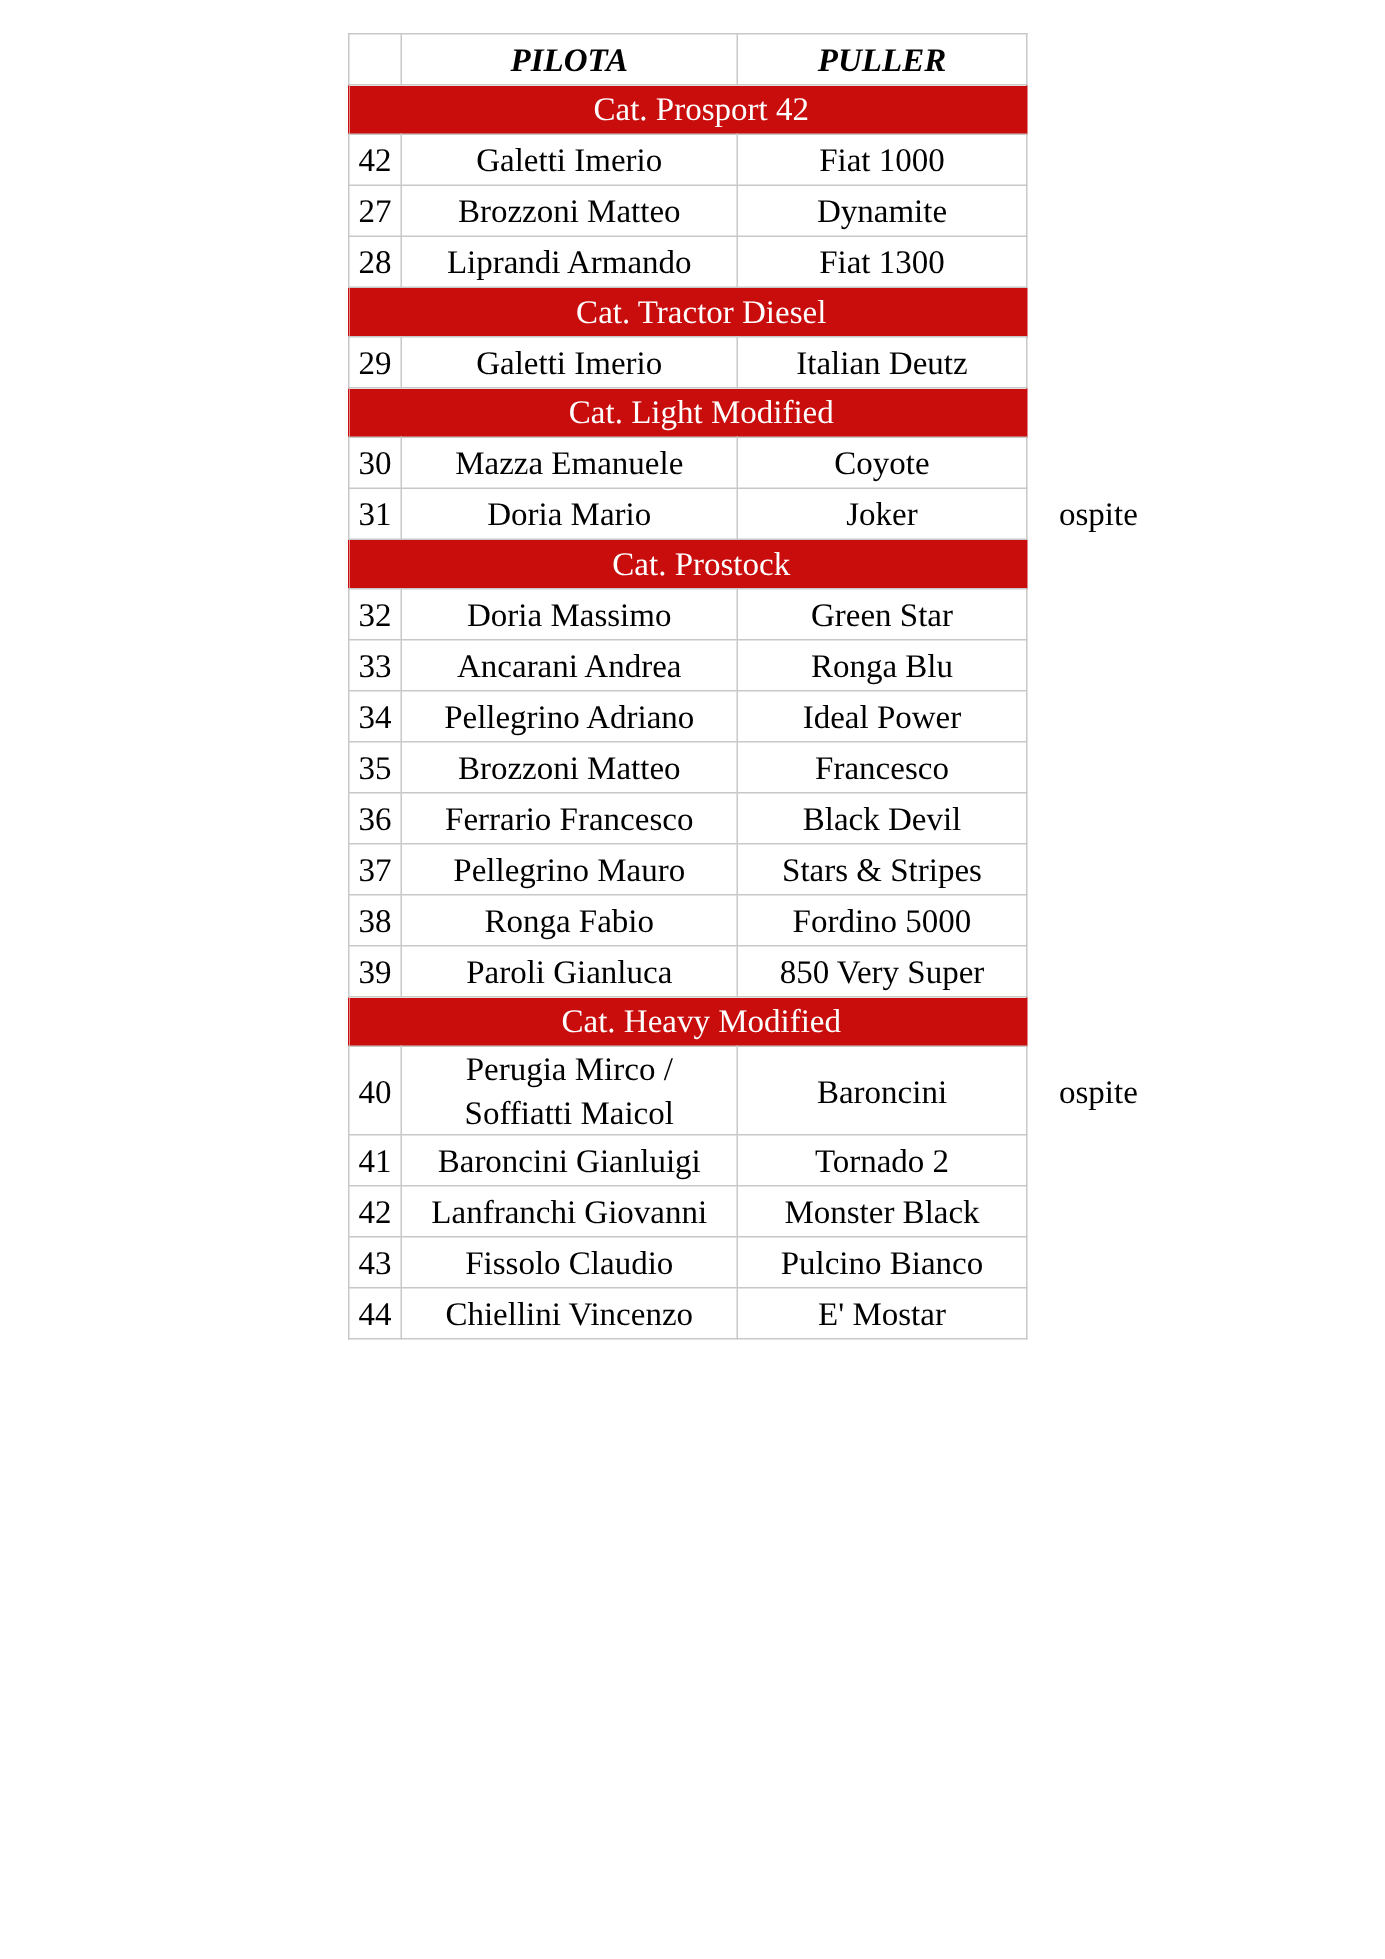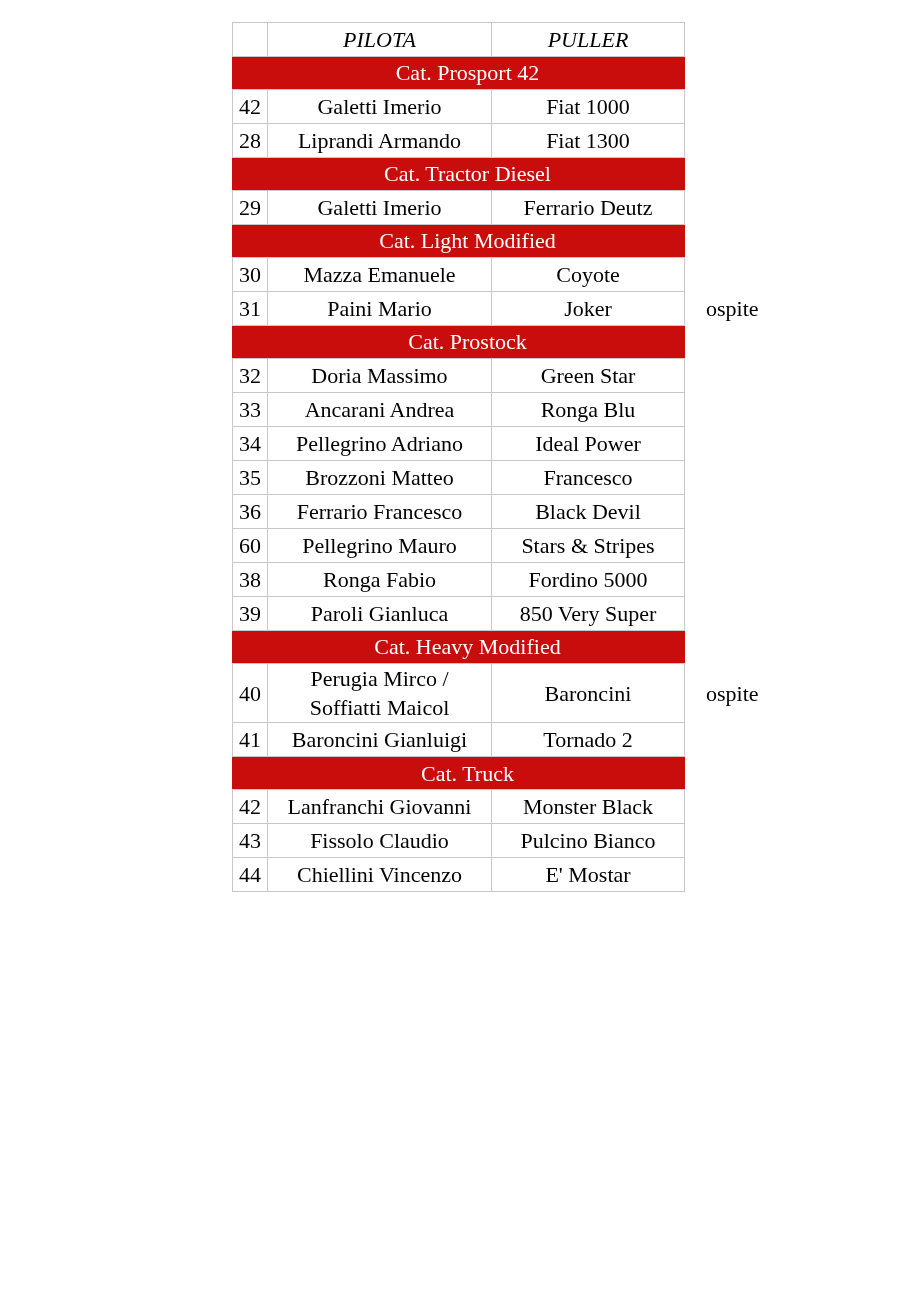--- a/index.html
+++ b/index.html
@@ -35,21 +35,21 @@
     font-size:22px;
     font-weight:normal;
     text-align:center;
     vertical-align:middle;
     padding:0 2px;
     line-height:1.32;
     height:33px;
     overflow:hidden;
   }
   th{
-    font-weight:normal;
+    font-weight:bold;
     font-style:italic;
   }
   td.pilota-cell{white-space:pre-line;}
   tr.banner-row td.banner-cell{
     background:var(--banner-red);
     color:var(--banner-text);
     height:30px;
     border-left-color:var(--banner-red);
     border-right-color:var(--banner-red);
     padding-left:20px;
@@ -86,48 +86,54 @@
           <td class="banner-cell" colspan="3">Cat. Prosport 42</td>
           <td class="note-cell"></td>
         </tr>
         <tr class="data-row">
           <td class="num-cell">42</td>
           <td class="pilota-cell">Galetti Imerio</td>
           <td class="puller-cell">Fiat 1000</td>
           <td class="note-cell"></td>
         </tr>
         <tr class="data-row">
+          <td class="num-cell">27</td>
+          <td class="pilota-cell">Brozzoni Matteo</td>
+          <td class="puller-cell">Dynamite</td>
+          <td class="note-cell"></td>
+        </tr>
+        <tr class="data-row">
           <td class="num-cell">28</td>
           <td class="pilota-cell">Liprandi Armando</td>
           <td class="puller-cell">Fiat 1300</td>
           <td class="note-cell"></td>
         </tr>
         <tr class="banner-row">
           <td class="banner-cell" colspan="3">Cat. Tractor Diesel</td>
           <td class="note-cell"></td>
         </tr>
         <tr class="data-row">
           <td class="num-cell">29</td>
           <td class="pilota-cell">Galetti Imerio</td>
-          <td class="puller-cell">Ferrario Deutz</td>
+          <td class="puller-cell">Italian Deutz</td>
           <td class="note-cell"></td>
         </tr>
         <tr class="banner-row">
           <td class="banner-cell" colspan="3">Cat. Light Modified</td>
           <td class="note-cell"></td>
         </tr>
         <tr class="data-row">
           <td class="num-cell">30</td>
           <td class="pilota-cell">Mazza Emanuele</td>
           <td class="puller-cell">Coyote</td>
           <td class="note-cell"></td>
         </tr>
         <tr class="data-row">
           <td class="num-cell">31</td>
-          <td class="pilota-cell">Paini Mario</td>
+          <td class="pilota-cell">Doria Mario</td>
           <td class="puller-cell">Joker</td>
           <td class="note-cell">ospite</td>
         </tr>
         <tr class="banner-row">
           <td class="banner-cell" colspan="3">Cat. Prostock</td>
           <td class="note-cell"></td>
         </tr>
         <tr class="data-row">
           <td class="num-cell">32</td>
           <td class="pilota-cell">Doria Massimo</td>
@@ -152,21 +158,21 @@
           <td class="puller-cell">Francesco</td>
           <td class="note-cell"></td>
         </tr>
         <tr class="data-row">
           <td class="num-cell">36</td>
           <td class="pilota-cell">Ferrario Francesco</td>
           <td class="puller-cell">Black Devil</td>
           <td class="note-cell"></td>
         </tr>
         <tr class="data-row">
-          <td class="num-cell">60</td>
+          <td class="num-cell">37</td>
           <td class="pilota-cell">Pellegrino Mauro</td>
           <td class="puller-cell">Stars &amp; Stripes</td>
           <td class="note-cell"></td>
         </tr>
         <tr class="data-row">
           <td class="num-cell">38</td>
           <td class="pilota-cell">Ronga Fabio</td>
           <td class="puller-cell">Fordino 5000</td>
           <td class="note-cell"></td>
         </tr>
@@ -186,24 +192,20 @@
 Soffiatti Maicol</td>
           <td class="puller-cell">Baroncini</td>
           <td class="note-cell">ospite</td>
         </tr>
         <tr class="data-row">
           <td class="num-cell">41</td>
           <td class="pilota-cell">Baroncini Gianluigi</td>
           <td class="puller-cell">Tornado 2</td>
           <td class="note-cell"></td>
         </tr>
-        <tr class="banner-row">
-          <td class="banner-cell" colspan="3">Cat. Truck</td>
-          <td class="note-cell"></td>
-        </tr>
         <tr class="data-row">
           <td class="num-cell">42</td>
           <td class="pilota-cell">Lanfranchi Giovanni</td>
           <td class="puller-cell">Monster Black</td>
           <td class="note-cell"></td>
         </tr>
         <tr class="data-row">
           <td class="num-cell">43</td>
           <td class="pilota-cell">Fissolo Claudio</td>
           <td class="puller-cell">Pulcino Bianco</td>

